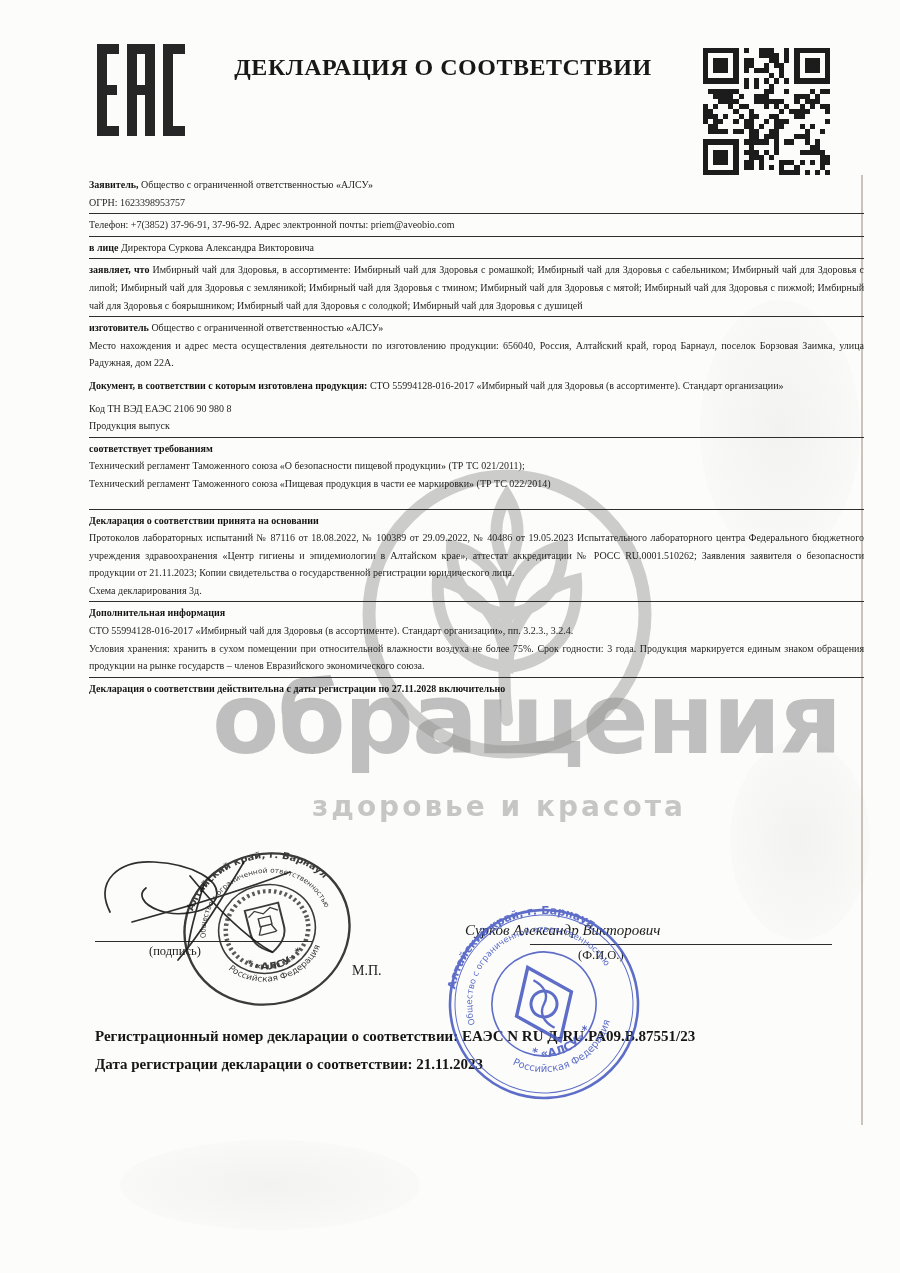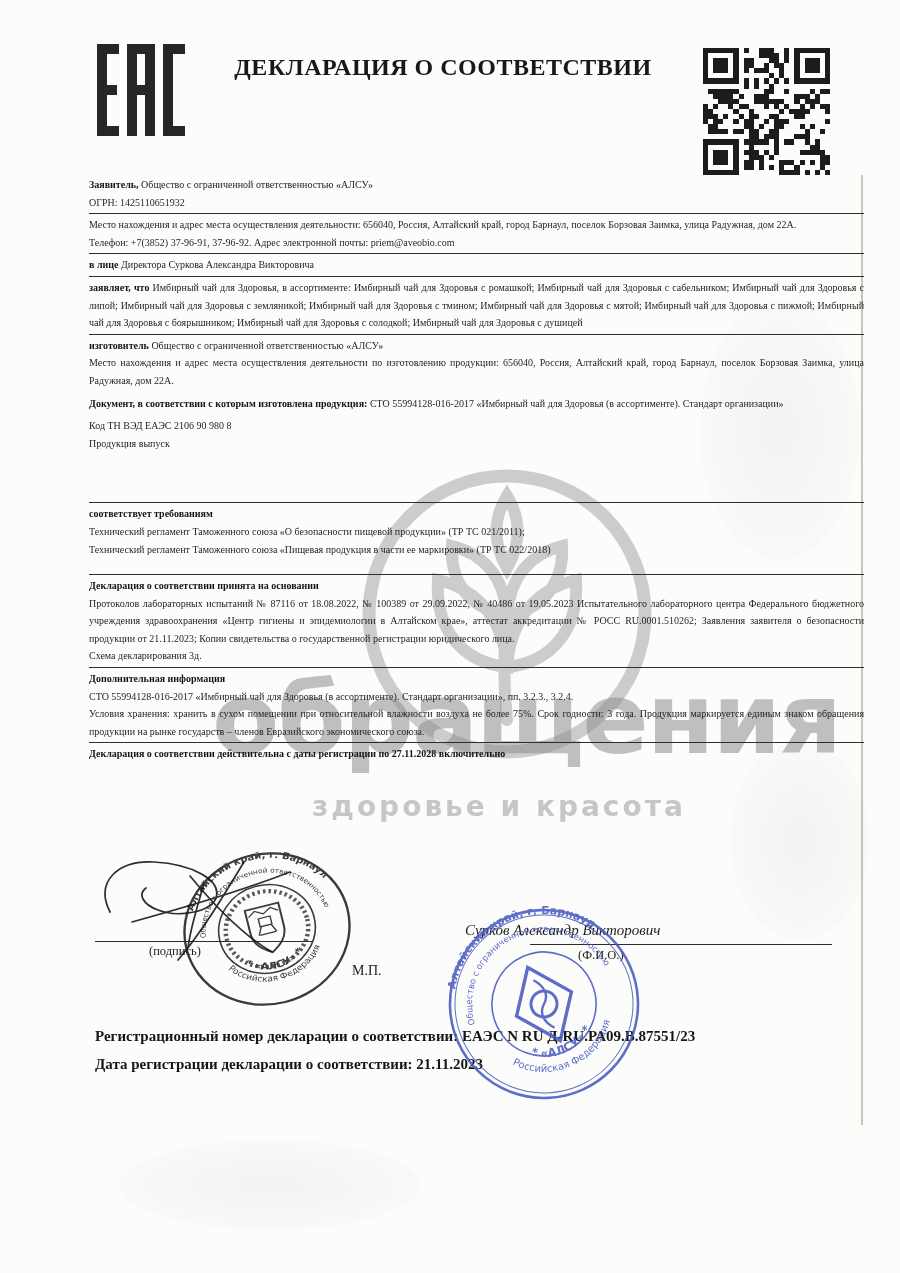--- a/index.html
+++ b/index.html
@@ -26,21 +26,21 @@
           font-weight:bold; font-size:28px; letter-spacing:3px; color:#9a9a9a; opacity:.55; z-index:0; }
 
   
   .doc { position:absolute; left:89px; top:176px; width:775px; font-size:10px;
          line-height:17.6px; z-index:1; }
   .doc p { margin:0; }
   .just { text-align:justify; }
   .sec { border-top:1.6px solid #2e2e2e; padding:2px 0 2px 0; }
   .sec.first { border-top:none; padding-top:0; }
   .gap-top { margin-top:5px !important; }
-  .pb-lg { padding-bottom:16px;margin-top:48px; }
+  .pb-lg { padding-bottom:16px; }
   b { color:#141414; }
   .sig-line { position:absolute; height:0; border-top:1.5px solid #2d2d2d; z-index:1; }
   .small-label { position:absolute; font-size:12.5px; color:#222; z-index:1; }
   .fio-name { position:absolute; font-size:15px; color:#1c1c1c; z-index:1; }
   .mp { position:absolute; font-size:14px; color:#222; z-index:1; }
   .sig-scrawl { position:absolute; left:92px; top:850px; z-index:3; }
   .stamp { position:absolute; z-index:2; }
   .stamp-black { left:181px; top:851px; transform:rotate(-14deg); opacity:.92; }
   .stamp-blue  { left:446px; top:906px; transform:rotate(-24deg); opacity:.85; }
   .stamp text { font-family:"DejaVu Sans", sans-serif; }
@@ -385,25 +385,24 @@
         <rect x="20" y="24" width="1" height="1"></rect>
         <rect x="22" y="24" width="1" height="1"></rect>
         <rect x="24" y="24" width="1" height="1"></rect>
       </g>
     </svg>
 
   <div class="doc">
 
     <div class="sec first">
       <p><b>Заявитель,</b> <span>Общество с ограниченной ответственностью «АЛСУ»</span></p>
-      <p>ОГРН: 1425110651932</p>
-    </div>
-
-    <div class="sec">
-      <p class="just">Место нахождения и адрес места осуществления деятельности: 656040, Россия, Алтайский край, город Барнаул, поселок Борзовая Заимка, улица Радужная, дом 22А.</p>
+      <p>ОГРН: 1623398953757</p>
+    </div>
+
+    <div class="sec">
       <p>Телефон: +7(3852) 37-96-91, 37-96-92. Адрес электронной почты: priem@aveobio.com</p>
     </div>
 
     <div class="sec">
       <p><b>в лице</b> <span>Директора Суркова Александра Викторовича</span></p>
     </div>
 
     <div class="sec">
       <p class="just"><b>заявляет, что</b> <span>Имбирный чай для Здоровья, в ассортименте: Имбирный чай для Здоровья с ромашкой; Имбирный чай для Здоровья с сабельником; Имбирный чай для Здоровья с липой; Имбирный чай для Здоровья с земляникой; Имбирный чай для Здоровья с тмином; Имбирный чай для Здоровья с мятой; Имбирный чай для Здоровья с пижмой; Имбирный чай для Здоровья с боярышником; Имбирный чай для Здоровья с солодкой; Имбирный чай для Здоровья с душицей</span></p>
     </div>
@@ -412,21 +411,21 @@
       <p><b>изготовитель</b> <span>Общество с ограниченной ответственностью «АЛСУ»</span></p>
       <p class="just">Место нахождения и адрес места осуществления деятельности по изготовлению продукции: 656040, Россия, Алтайский край, город Барнаул, поселок Борзовая Заимка, улица Радужная, дом 22А.</p>
       <p class="just gap-top"><b>Документ, в соответствии с которым изготовлена продукция:</b> <span>СТО 55994128-016-2017 «Имбирный чай для Здоровья (в ассортименте). Стандарт организации»</span></p>
       <p class="gap-top">Код ТН ВЭД ЕАЭС 2106 90 980 8</p>
       <p>Продукция выпуск</p>
     </div>
 
     <div class="sec pb-lg">
       <p><b>соответствует требованиям</b></p>
       <p class="just">Технический регламент Таможенного союза «О безопасности пищевой продукции» (ТР ТС 021/2011);</p>
-      <p class="just">Технический регламент Таможенного союза «Пищевая продукция в части ее маркировки» (ТР ТС 022/2018)</p>
+      <p class="just">Технический регламент Таможенного союза «Пищевая продукция в части ее маркировки» (ТР ТС 022/2014)</p>
     </div>
 
     <div class="sec">
       <p><b>Декларация о соответствии принята на основании</b></p>
       <p class="just">Протоколов лабораторных испытаний № 87116 от 18.08.2022, № 100389 от 29.09.2022, № 40486 от 19.05.2023 Испытательного лабораторного центра Федерального бюджетного учреждения здравоохранения «Центр гигиены и эпидемиологии в Алтайском крае», аттестат аккредитации № РОСС RU.0001.510262; Заявления заявителя о безопасности продукции от 21.11.2023; Копии свидетельства о государственной регистрации юридического лица.</p>
       <p>Схема декларирования 3д.</p>
     </div>
 
     <div class="sec">
       <p><b>Дополнительная информация</b></p>

